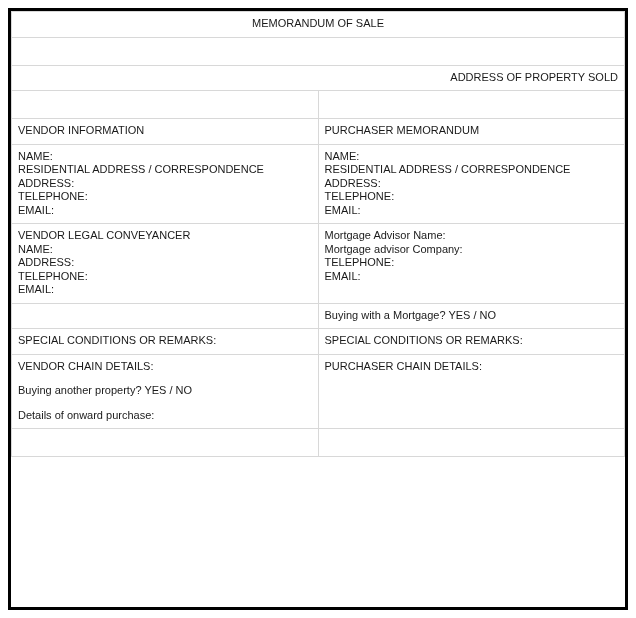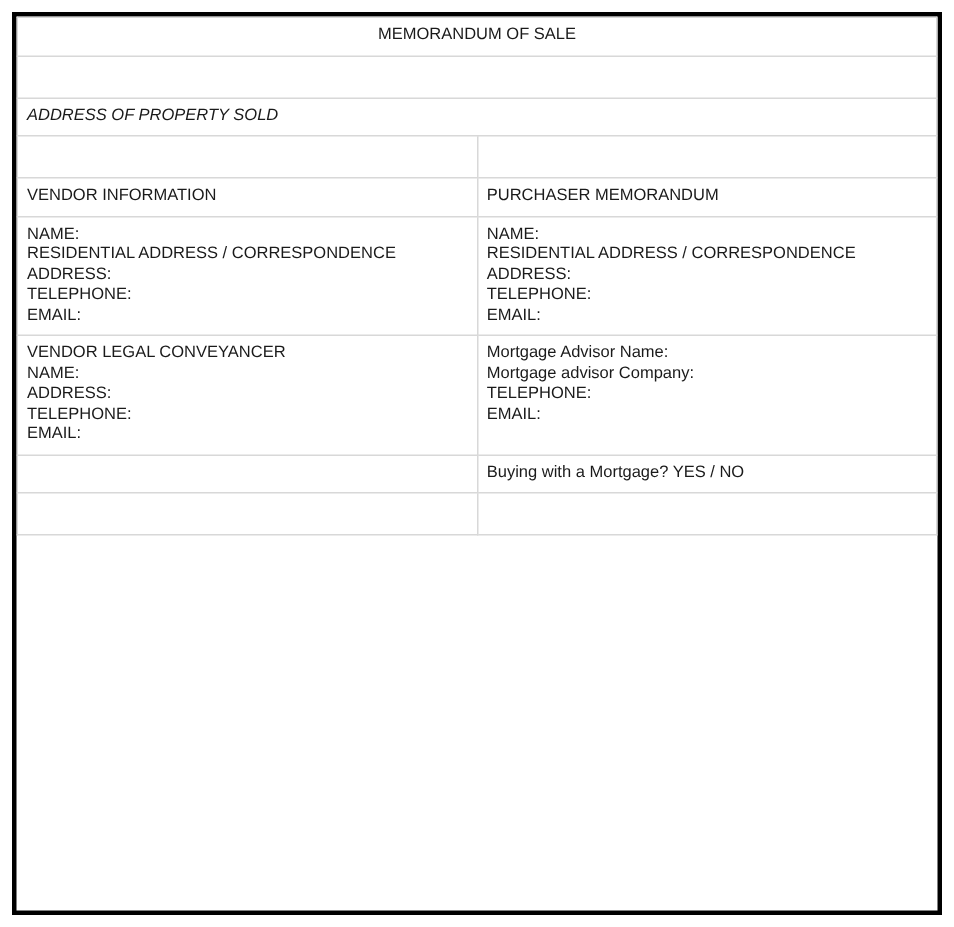--- a/index.html
+++ b/index.html
@@ -48,26 +48,25 @@
   }
   td.title {
     text-align: center;
     font-size: 23px;
     line-height: 30px;
     padding: 10px 6px 12px 6px;
     color: #111111;
     border-bottom: 1px solid #e0e0e0;
   }
   td.subtitle {
-    text-align: left;
+    text-align: right;
     font-size: 20px;
     line-height: 26px;
     padding: 10px 6px 12px 6px;
     color: #111111;
-    font-style: italic;
   }
   td.section-head {
     font-size: 17px;
     line-height: 22px;
     padding: 6px 6px 8px 6px;
     color: #111111;
     margin-top: 12px;
   }
   .line {
     display: block;
@@ -137,20 +136,32 @@
             <span class="line">Mortgage Advisor Name:</span>
             <span class="line">Mortgage advisor Company:</span>
             <span class="line">TELEPHONE:</span>
             <span class="line">EMAIL:</span>
           </td>
         </tr>
         <tr>
           <td></td>
           <td>Buying with a Mortgage? YES / NO</td>
         </tr>
+        <tr>
+          <td>SPECIAL CONDITIONS OR REMARKS:</td>
+          <td>SPECIAL CONDITIONS OR REMARKS:</td>
+        </tr>
+        <tr>
+          <td>
+            <span class="line">VENDOR CHAIN DETAILS:</span>
+            <span class="line gap">Buying another property? YES / NO</span>
+            <span class="line gap">Details of onward purchase:</span>
+          </td>
+          <td>PURCHASER CHAIN DETAILS:</td>
+        </tr>
         <tr class="spacer-row">
           <td class="shade"></td>
           <td class="shade"></td>
         </tr>
       </tbody>
     </table>
   </div>
 </div>
 
 </body></html>

